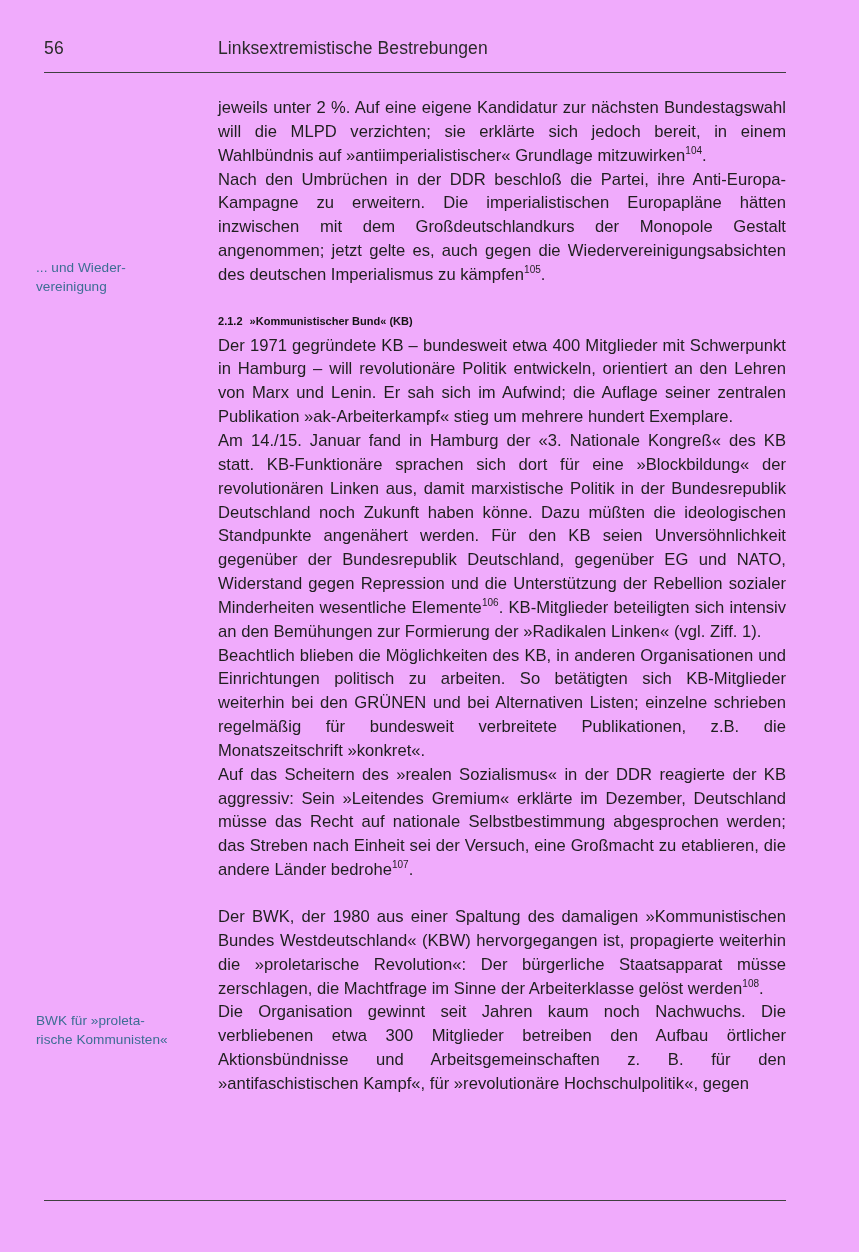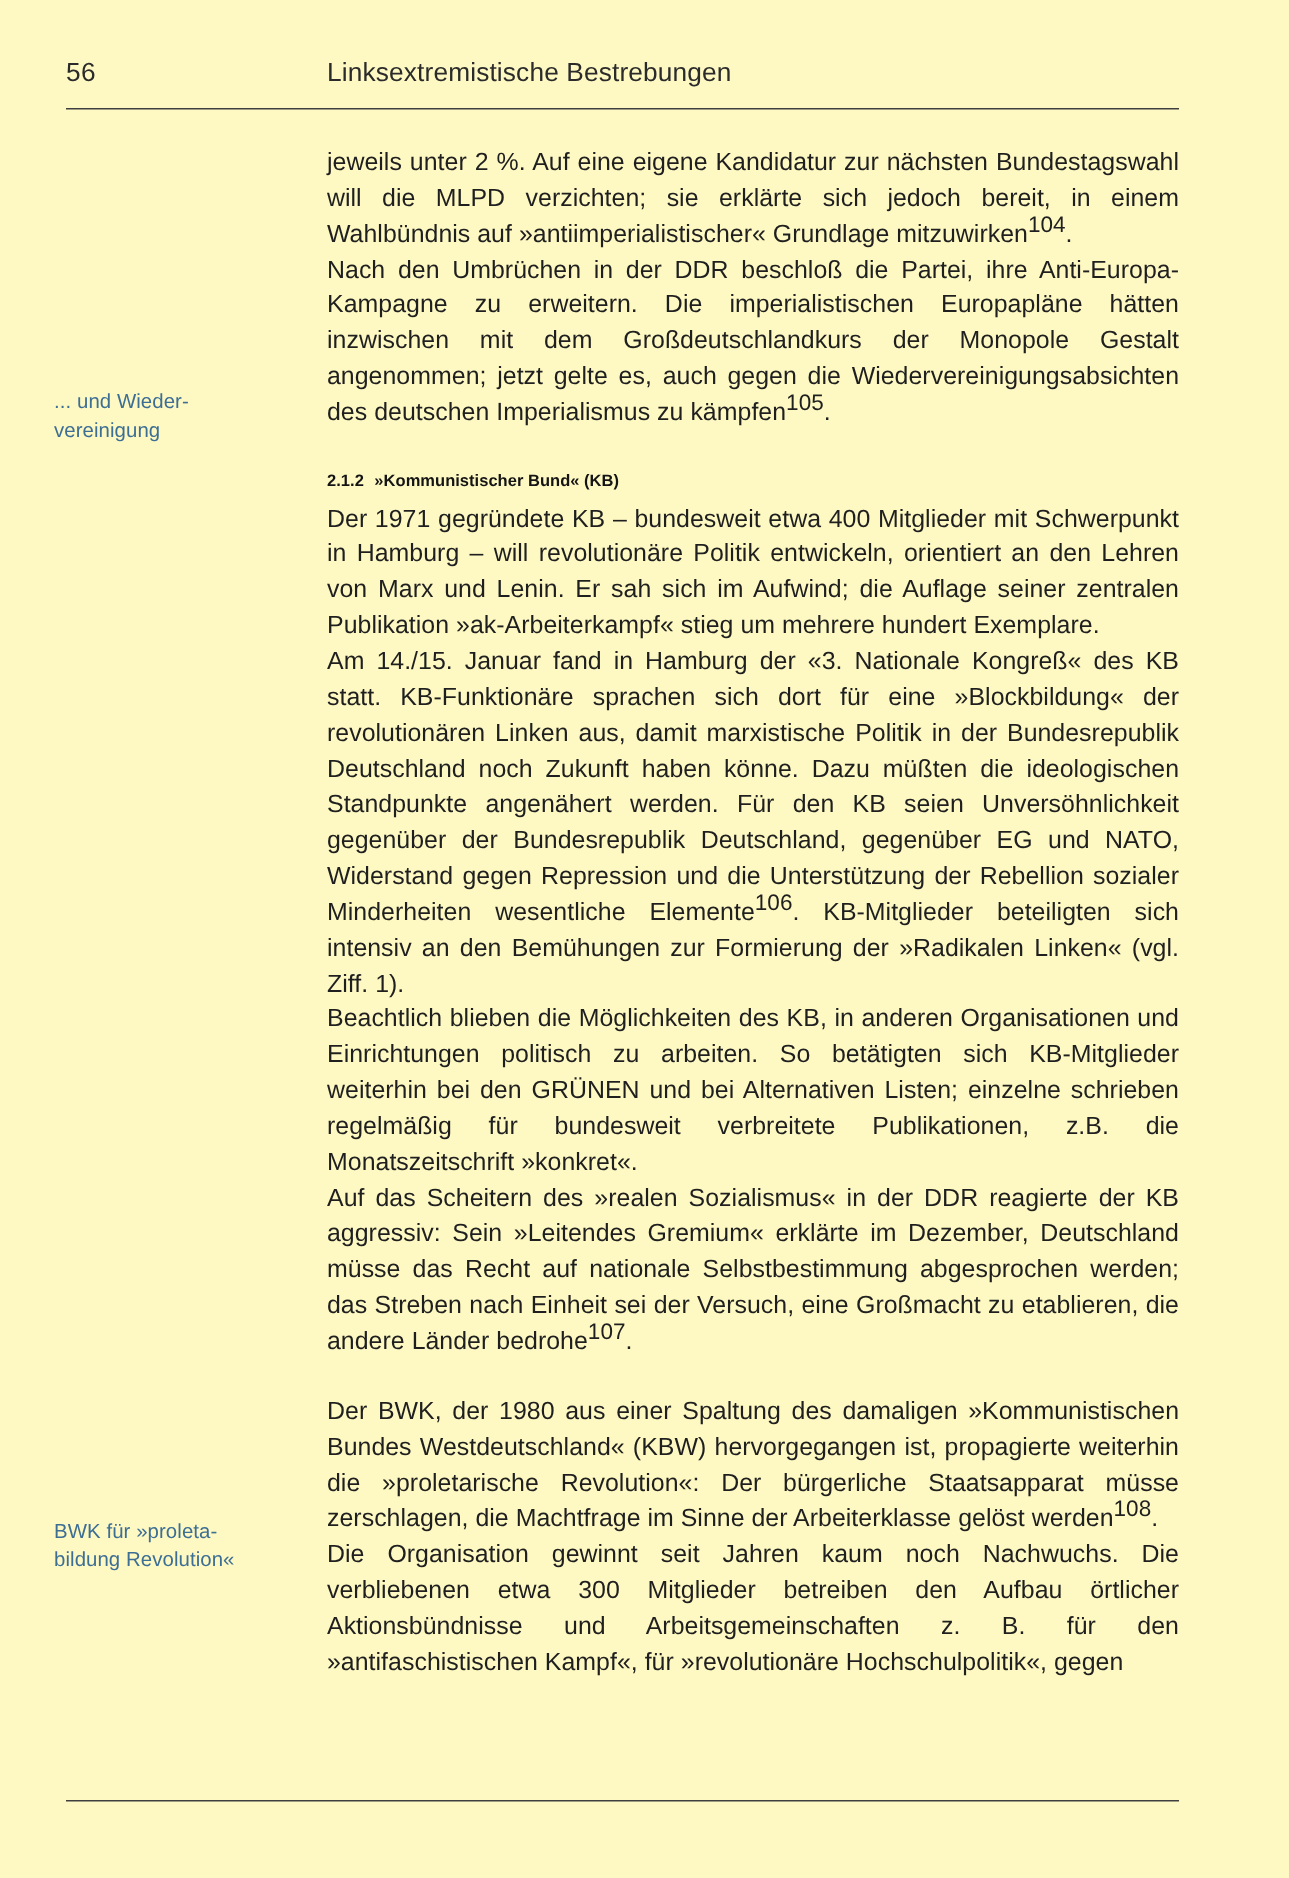--- a/index.html
+++ b/index.html
@@ -12,21 +12,21 @@
     height: 1252px;
     position: relative;
     font-family: "Liberation Sans", sans-serif;
     color: #1a1a1a;
     overflow: hidden;
   }
 
   .page {
     position: absolute;
     inset: 0;
-    background: #fef9c3;
+    background: #f0abfc;
   }
 
   
   .runhead {
     position: absolute;
     left: 44px;
     top: 38px;
     width: 742px;
     height: 26px;
   }
@@ -89,21 +89,21 @@
   .col p {
     margin: 0;
     font-size: 16.6px;
     line-height: 23.85px;
     text-align: justify;
     text-justify: inter-word;
     color: #1f1f1f;
     letter-spacing: 0.02px;
   }
   sup {
-    font-size: 15px;
+    font-size: 10px;
     vertical-align: super;
     line-height: 0;
   }
 
   h2.section {
     margin: 0;
     font-size: 11px;
     font-weight: bold;
     line-height: 23.85px;
     color: #141414;
@@ -125,21 +125,21 @@
   <div class="rule-top"></div>
 
   <div class="marginalia mn-wiedervereinigung">
     <div>... und Wieder-</div>
     <div>vereinigung</div>
   </div>
 
 
   <div class="marginalia mn-proletarisch">
     <div>BWK für »proleta-</div>
-    <div>bildung Revolution«</div>
+    <div>rische Kommunisten«</div>
   </div>
 
   <div class="col">
 
     <p><span>jeweils unter 2 %. Auf eine eigene Kandidatur zur nächsten Bundestagswahl will die MLPD verzichten; sie erklärte sich jedoch bereit, in einem Wahlbündnis auf »antiimperialistischer« Grundlage mitzuwirken</span><sup>104</sup><span>.</span></p>
 
     <p><span>Nach den Umbrüchen in der DDR beschloß die Partei, ihre Anti-Europa-Kampagne zu erweitern. Die imperialistischen Europapläne hätten inzwischen mit dem Großdeutschlandkurs der Monopole Gestalt angenommen; jetzt gelte es, auch gegen die Wiedervereinigungsabsichten des deutschen Imperialismus zu kämpfen</span><sup>105</sup><span>.</span></p>
 
     <div class="gap-before-heading"></div>
 

